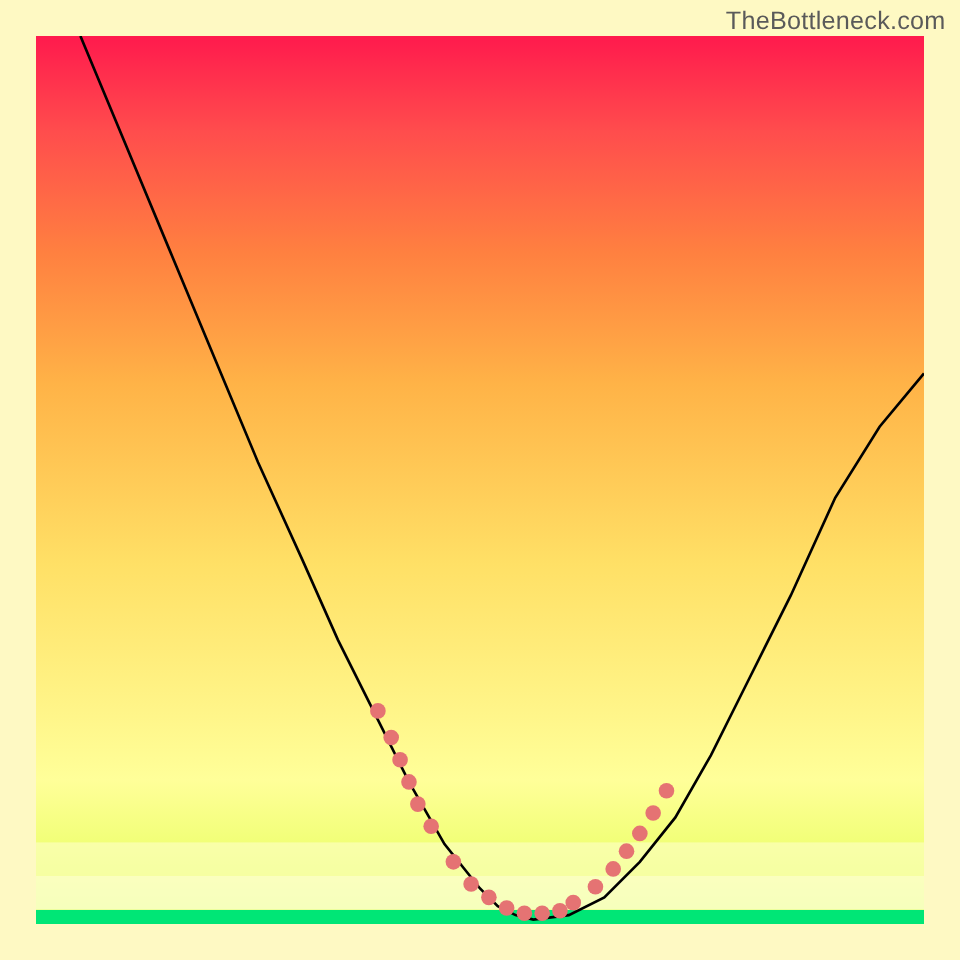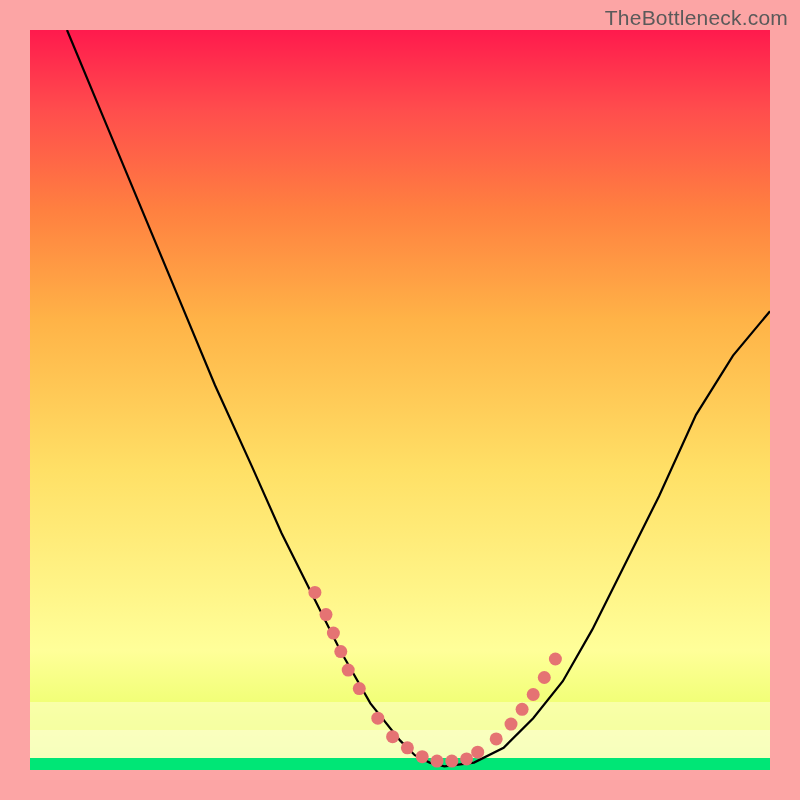--- a/index.html
+++ b/index.html
@@ -10,21 +10,21 @@
     background: #000;
     overflow: hidden;
     font-family: Arial, Helvetica, sans-serif;
   }
   .frame {
     position: absolute;
     left: 0;
     top: 0;
     width: 800px;
     height: 800px;
-    background: #fca5a5;
+    background: #fef9c3;
   }
   .plot-area {
     position: absolute;
     left: 30px;
     top: 30px;
     width: 740px;
     height: 740px;
     
     background: linear-gradient(
       to top,

